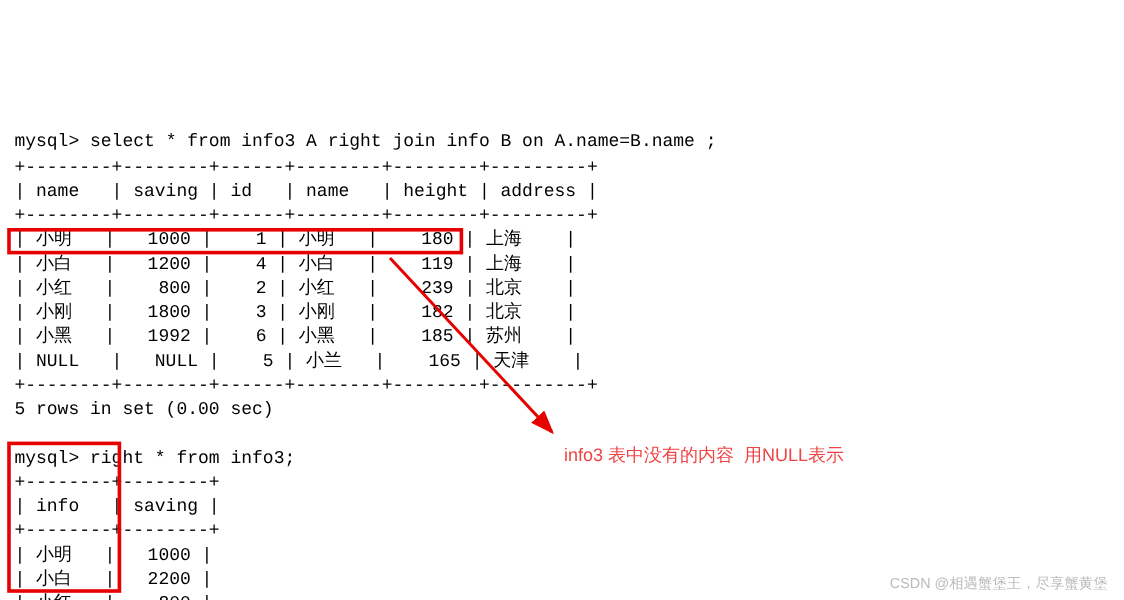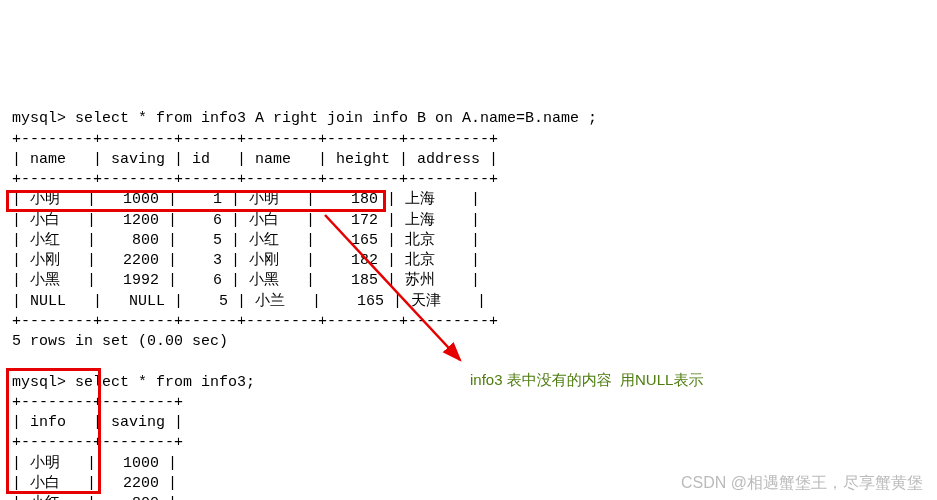--- a/index.html
+++ b/index.html
@@ -21,57 +21,57 @@
     position: absolute;
     border: 3px solid #e60000;
     box-sizing: border-box;
     z-index: 2;
     pointer-events: none;
   }
   #box1 { left: 6px; top: 190px; width: 380px; height: 22px; }
   #box2 { left: 6px; top: 368px; width: 95px; height: 126px; }
   .annot {
     position: absolute;
-    color: #4d7c0f;
+    color: #ef4444;
     font-family: "Microsoft YaHei", sans-serif;
     font-size: 15px;
     z-index: 3;
   }
   #annotText { left: 470px; top: 370px; }
   .watermark {
     position: absolute;
     right: 14px;
     bottom: 6px;
     color: #bbb;
     font-family: "Microsoft YaHei", sans-serif;
-    font-size: 16px;
+    font-size: 12px;
     z-index: 3;
   }
   svg.arrow { position: absolute; left: 0; top: 0; z-index: 2; pointer-events:none; }
 </style>
 </head>
 <body>
 
 
 
 <div class="term">
 <span>mysql&gt; </span><span>select * from info3 A right join info B on A.name=B.name ;</span>
 <span>+--------+--------+------+--------+--------+---------+</span>
 <span>| name   | saving | id   | name   | height | address |</span>
 <span>+--------+--------+------+--------+--------+---------+</span>
 <span>| 小明   |   1000 |    1 | 小明   |    180 | 上海    |</span>
-<span>| 小白   |   1200 |    6 | 小白   |    172 | 上海    |</span>
-<span>| 小红   |    800 |    5 | 小红   |    165 | 北京    |</span>
-<span>| 小刚   |   2200 |    3 | 小刚   |    182 | 北京    |</span>
+<span>| 小白   |   1200 |    4 | 小白   |    119 | 上海    |</span>
+<span>| 小红   |    800 |    2 | 小红   |    239 | 北京    |</span>
+<span>| 小刚   |   1800 |    3 | 小刚   |    182 | 北京    |</span>
 <span>| 小黑   |   1992 |    6 | 小黑   |    185 | 苏州    |</span>
 <span>| NULL   |   NULL |    5 | 小兰   |    165 | 天津    |</span>
 <span>+--------+--------+------+--------+--------+---------+</span>
 <span>5 rows in set (0.00 sec)</span>
 
-<span>mysql&gt; </span><span>select * from info3;</span>
+<span>mysql&gt; </span><span>right * from info3;</span>
 <span>+--------+--------+</span>
 <span>| info   | saving |</span>
 <span>+--------+--------+</span>
 <span>| 小明   |   1000 |</span>
 <span>| 小白   |   2200 |</span>
 <span>| 小红   |    800 |</span>
 
 
 
 </div>

